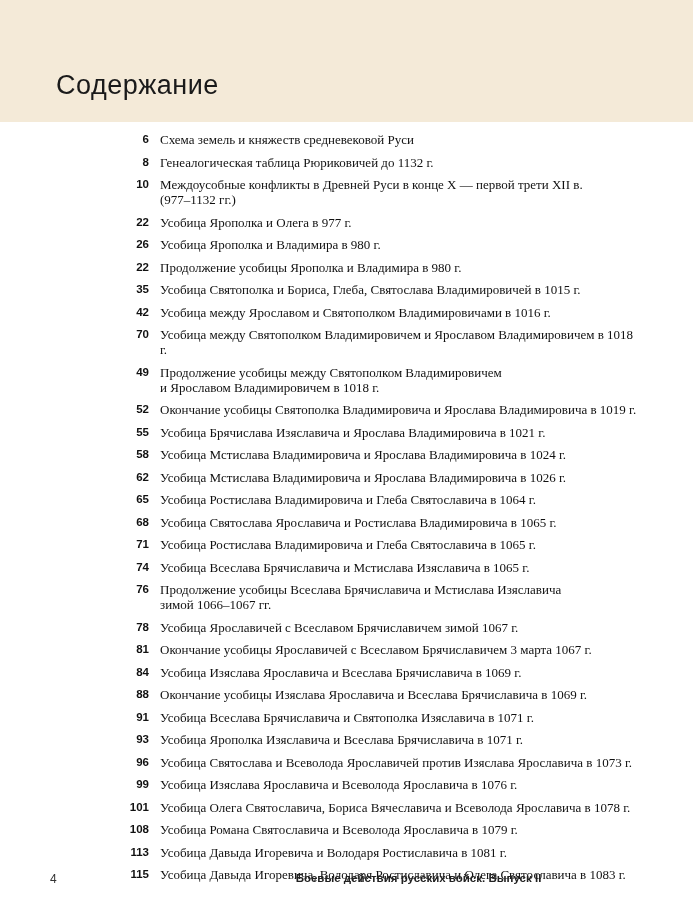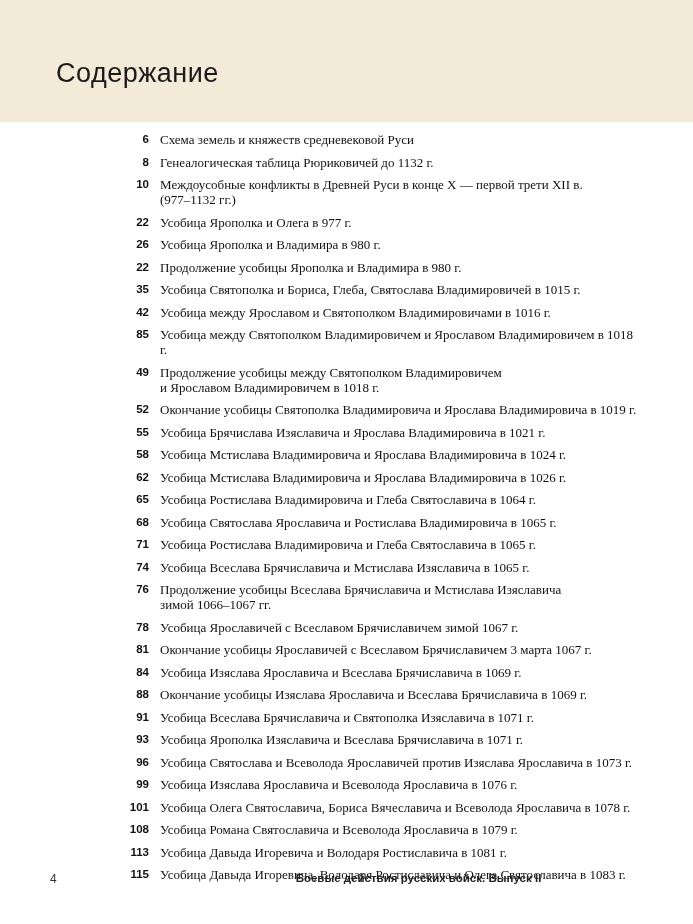--- a/index.html
+++ b/index.html
@@ -24,21 +24,21 @@
     position: absolute;
     top: 0;
     left: 0;
     width: 693px;
     height: 122px;
     background: #f4ead8;
   }
   .header-title {
     position: absolute;
     left: 56px;
-    top: 58px;
+    top: 70px;
     font-family: "Liberation Sans", sans-serif;
     font-weight: 400;
     font-size: 27px;
     letter-spacing: 0.5px;
     color: #1a1a1a;
   }
   .toc {
     position: absolute;
     left: 0;
     top: 132px;
@@ -137,21 +137,21 @@
       </div>
       <div class="toc-row">
         <div class="toc-page">35</div>
         <div class="toc-title"><span>Усобица Святополка и Бориса, Глеба, Святослава Владимировичей в 1015 г.</span></div>
       </div>
       <div class="toc-row">
         <div class="toc-page">42</div>
         <div class="toc-title"><span>Усобица между Ярославом и Святополком Владимировичами в 1016 г.</span></div>
       </div>
       <div class="toc-row">
-        <div class="toc-page">85</div>
+        <div class="toc-page">70</div>
         <div class="toc-title"><span>Усобица между Святополком Владимировичем и Ярославом Владимировичем в 1018 г.</span></div>
       </div>
       <div class="toc-row">
         <div class="toc-page">49</div>
         <div class="toc-title"><span>Продолжение усобицы между Святополком Владимировичем</span><span class="cont">и Ярославом Владимировичем в 1018 г.</span></div>
       </div>
       <div class="toc-row">
         <div class="toc-page">52</div>
         <div class="toc-title"><span>Окончание усобицы Святополка Владимировича и Ярослава Владимировича в 1019 г.</span></div>
       </div>

